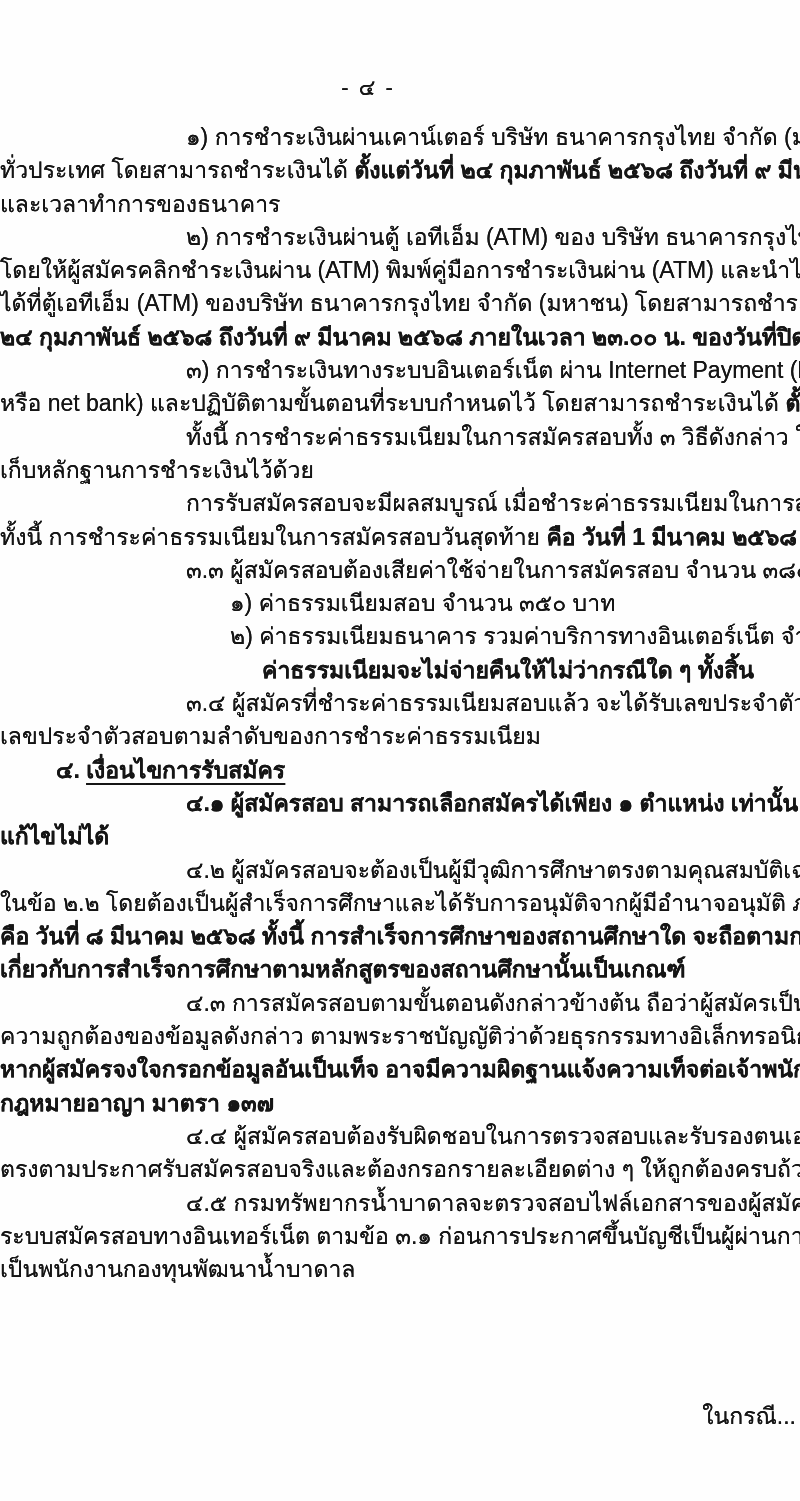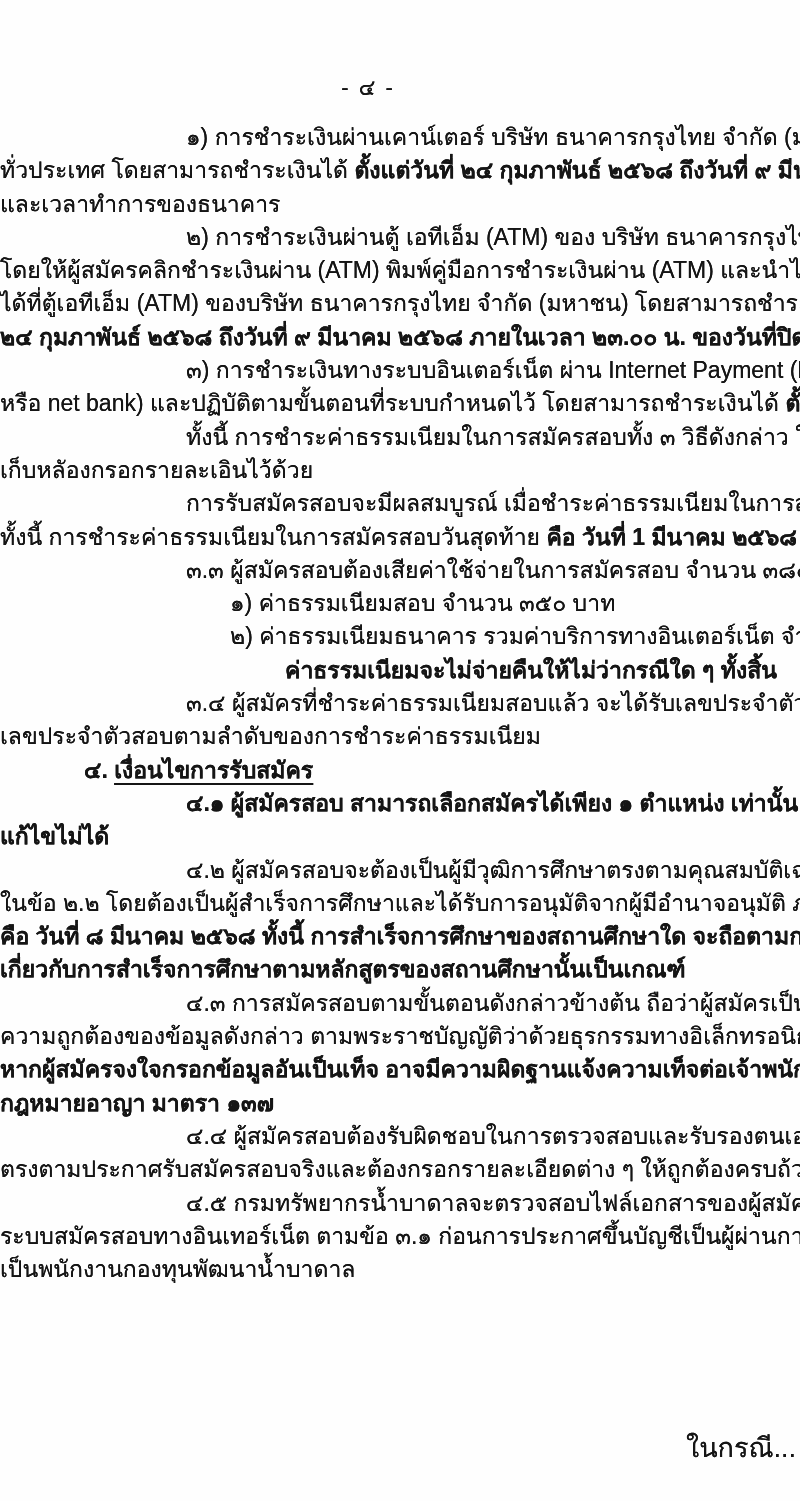--- a/index.html
+++ b/index.html
@@ -19,48 +19,48 @@
   }
   .doc-body{position:absolute;top:121px;left:0;width:800px;}
   .line{
     height:33.3px;line-height:33.3px;
     font-size:23px;white-space:nowrap;
     text-shadow:0 0 .4px currentColor;
   }
   .ind-none{padding-left:0;}
   .ind-para{padding-left:186px;}
   .ind-sub{padding-left:230px;}
-  .ind-note{padding-left:262px;text-align:center;}
-  .ind-head{padding-left:84px;}
+  .ind-note{padding-left:262px;}
+  .ind-head{padding-left:56px;}
   .b{font-weight:bold;}
   .u{text-decoration:underline;text-underline-offset:5px;text-decoration-thickness:2px;}
   .catchword{
-    position:absolute;top:1432px;right:4px;
-    font-size:27px;line-height:33px;
+    position:absolute;top:1400px;right:4px;
+    font-size:23px;line-height:33px;
     text-shadow:0 0 .4px currentColor;
   }
 </style>
 </head>
 <body>
 
 <div class="page">
   <div class="page-number">- ๔ -</div>
 
   <div class="doc-body" id="body-lines">
       <div class="line ind-para"><span class="">๑) การชำระเงินผ่านเคาน์เตอร์ บริษัท ธนาคารกรุงไทย จำกัด (มหาชน) ได้ทุกสาขา</span></div>
       <div class="line ind-none"><span class="">ทั่วประเทศ โดยสามารถชำระเงินได้ </span><span class="b ">ตั้งแต่วันที่ ๒๔ กุมภาพันธ์ ๒๕๖๘ ถึงวันที่ ๙ มีนาคม ๒๕๖๘</span></div>
       <div class="line ind-none"><span class="">และเวลาทำการของธนาคาร</span></div>
       <div class="line ind-para"><span class="">๒) การชำระเงินผ่านตู้ เอทีเอ็ม (ATM) ของ บริษัท ธนาคารกรุงไทย จำกัด (มหาชน)</span></div>
       <div class="line ind-none"><span class="">โดยให้ผู้สมัครคลิกชำระเงินผ่าน (ATM) พิมพ์คู่มือการชำระเงินผ่าน (ATM) และนำไปทำรายการชำระเงิน</span></div>
       <div class="line ind-none"><span class="">ได้ที่ตู้เอทีเอ็ม (ATM) ของบริษัท ธนาคารกรุงไทย จำกัด (มหาชน) โดยสามารถชำระเงินได้ </span></div>
       <div class="line ind-none"><span class="b ">๒๔ กุมภาพันธ์ ๒๕๖๘ ถึงวันที่ ๙ มีนาคม ๒๕๖๘ ภายในเวลา ๒๓.๐๐ น. ของวันที่ปิดรับชำระเงิน</span></div>
       <div class="line ind-para"><span class="">๓) การชำระเงินทางระบบอินเตอร์เน็ต ผ่าน Internet Payment (KTB Online</span></div>
       <div class="line ind-none"><span class="">หรือ net bank) และปฏิบัติตามขั้นตอนที่ระบบกำหนดไว้ โดยสามารถชำระเงินได้ </span><span class="b ">ตั้งแต่วันที่ ๒๔ กุมภาพันธ์ ๒๕๖๘</span></div>
       <div class="line ind-para"><span class="">ทั้งนี้ การชำระค่าธรรมเนียมในการสมัครสอบทั้ง ๓ วิธีดังกล่าว ให้ผู้สมัครสอบ</span></div>
-      <div class="line ind-none"><span class="">เก็บหลัองกรอกรายละเอินไว้ด้วย</span></div>
+      <div class="line ind-none"><span class="">เก็บหลักฐานการชำระเงินไว้ด้วย</span></div>
       <div class="line ind-para"><span class="">การรับสมัครสอบจะมีผลสมบูรณ์ เมื่อชำระค่าธรรมเนียมในการสมัครสอบเรียบร้อยแล้ว</span></div>
       <div class="line ind-none"><span class="">ทั้งนี้ การชำระค่าธรรมเนียมในการสมัครสอบวันสุดท้าย </span><span class="b ">คือ วันที่ 1 มีนาคม ๒๕๖๘</span></div>
       <div class="line ind-para"><span class="">๓.๓ ผู้สมัครสอบต้องเสียค่าใช้จ่ายในการสมัครสอบ จำนวน ๓๘๐ บาท ซึ่งประกอบด้วย</span></div>
       <div class="line ind-sub"><span class="">๑) ค่าธรรมเนียมสอบ จำนวน ๓๕๐ บาท</span></div>
       <div class="line ind-sub"><span class="">๒) ค่าธรรมเนียมธนาคาร รวมค่าบริการทางอินเตอร์เน็ต จำนวน ๓๐ บาท</span></div>
       <div class="line ind-note"><span class="b ">ค่าธรรมเนียมจะไม่จ่ายคืนให้ไม่ว่ากรณีใด ๆ ทั้งสิ้น</span></div>
       <div class="line ind-para"><span class="">๓.๔ ผู้สมัครที่ชำระค่าธรรมเนียมสอบแล้ว จะได้รับเลขประจำตัวสอบ โดยกำหนด</span></div>
       <div class="line ind-none"><span class="">เลขประจำตัวสอบตามลำดับของการชำระค่าธรรมเนียม</span></div>
       <div class="line ind-head"><span class="b ">๔. </span><span class="b u">เงื่อนไขการรับสมัคร</span></div>
       <div class="line ind-para"><span class="b ">๔.๑ ผู้สมัครสอบ สามารถเลือกสมัครได้เพียง ๑ ตำแหน่ง เท่านั้น เมื่อเลือกแล้วจะเปลี่ยนแปลง</span></div>

